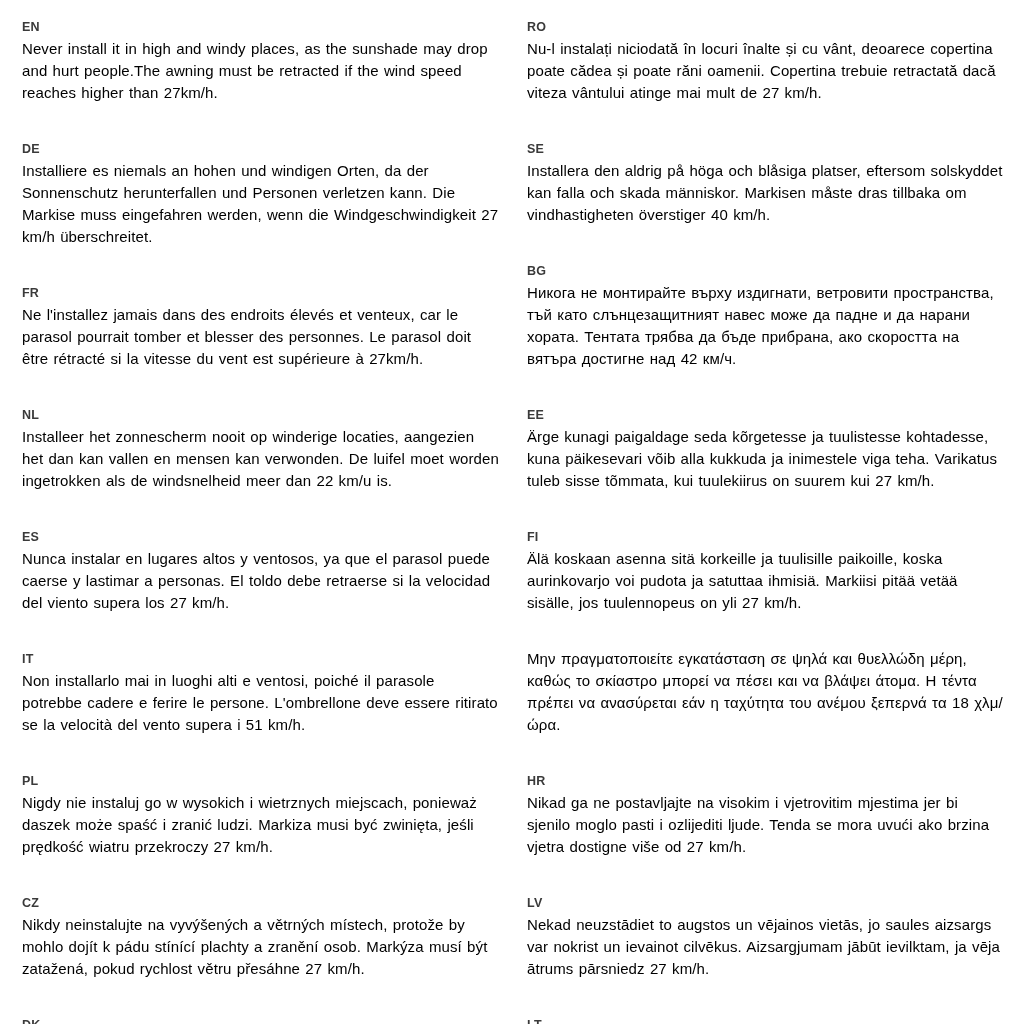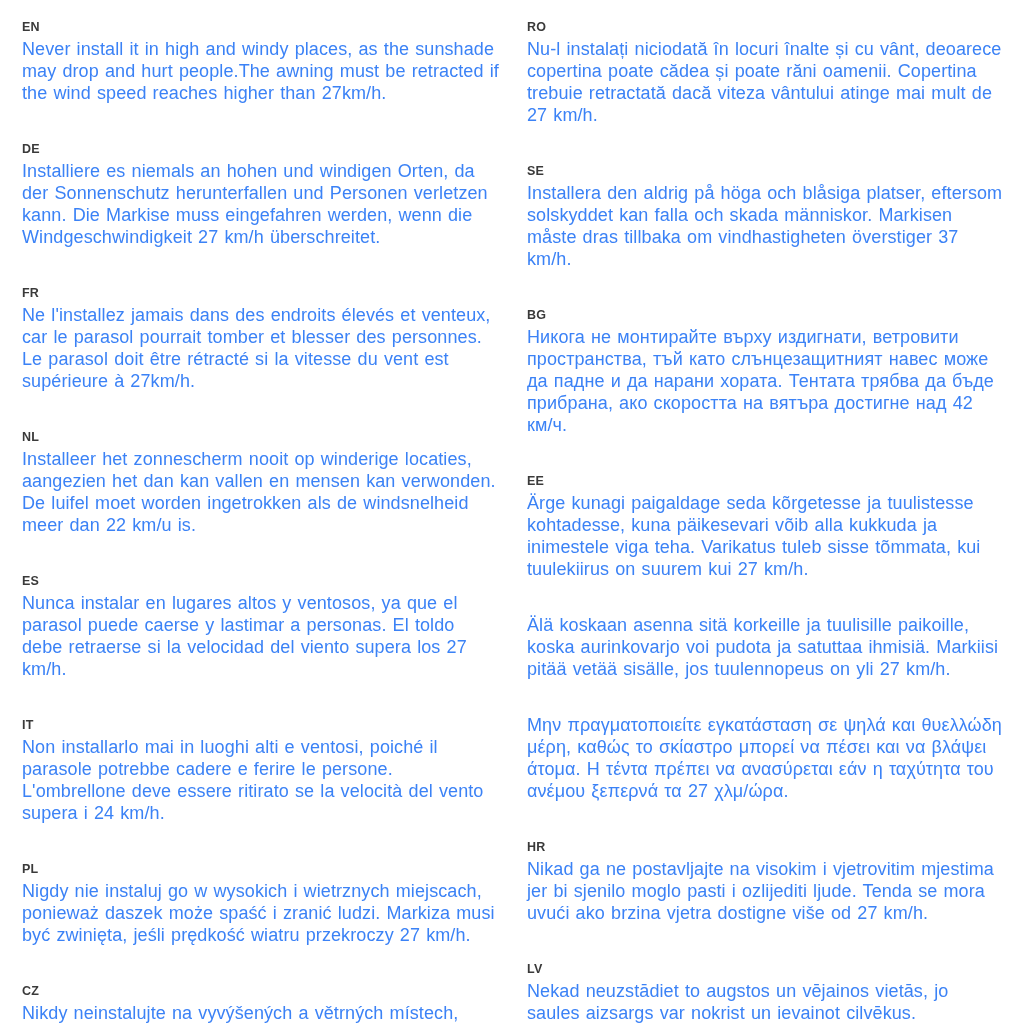--- a/index.html
+++ b/index.html
@@ -26,24 +26,24 @@
     margin-bottom: 34px;
   }
   .lang-code {
     font-size: 12.5px;
     font-weight: bold;
     line-height: 22px;
     letter-spacing: 0.2px;
     color: #3a3a3a;
   }
   .lang-text {
-    font-size: 18px;
+    font-size: 15px;
     font-weight: 400;
     line-height: 22px;
-    color: #3b82f6;
+    color: #000000;
     letter-spacing: 0.1px;
     word-spacing: 1px;
   }
 </style>
 </head>
 <body>
 
 <div class="page">
   <div class="column" id="col-left">
   <div class="lang-section">
@@ -66,21 +66,21 @@
     <div class="lang-text">Installeer het zonnescherm nooit op winderige locaties, aangezien het dan kan vallen en mensen kan verwonden. De luifel moet worden ingetrokken als de windsnelheid meer dan 22 km/u is.</div>
   </div>
 
   <div class="lang-section">
     <div class="lang-code">ES</div>
     <div class="lang-text">Nunca instalar en lugares altos y ventosos, ya que el parasol puede caerse y lastimar a personas. El toldo debe retraerse si la velocidad del viento supera los 27 km/h.</div>
   </div>
 
   <div class="lang-section">
     <div class="lang-code">IT</div>
-    <div class="lang-text">Non installarlo mai in luoghi alti e ventosi, poiché il parasole potrebbe cadere e ferire le persone. L'ombrellone deve essere ritirato se la velocità del vento supera i 24 km/h.</div>
+    <div class="lang-text">Non installarlo mai in luoghi alti e ventosi, poiché il parasole potrebbe cadere e ferire le persone. L'ombrellone deve essere ritirato se la velocità del vento supera i 51 km/h.</div>
   </div>
 
   <div class="lang-section">
     <div class="lang-code">PL</div>
     <div class="lang-text">Nigdy nie instaluj go w wysokich i wietrznych miejscach, ponieważ daszek może spaść i zranić ludzi. Markiza musi być zwinięta, jeśli prędkość wiatru przekroczy 27 km/h.</div>
   </div>
 
   <div class="lang-section">
     <div class="lang-code">CZ</div>
     <div class="lang-text">Nikdy neinstalujte na vyvýšených a větrných místech, protože by mohlo dojít k pádu stínící plachty a zranění osob. Markýza musí být zatažená, pokud rychlost větru přesáhne 27 km/h.</div>
@@ -93,39 +93,40 @@
 
 </div>
   <div class="column" id="col-right">
   <div class="lang-section">
     <div class="lang-code">RO</div>
     <div class="lang-text">Nu-l instalați niciodată în locuri înalte și cu vânt, deoarece copertina poate cădea și poate răni oamenii. Copertina trebuie retractată dacă viteza vântului atinge mai mult de 27 km/h.</div>
   </div>
 
   <div class="lang-section">
     <div class="lang-code">SE</div>
-    <div class="lang-text">Installera den aldrig på höga och blåsiga platser, eftersom solskyddet kan falla och skada människor. Markisen måste dras tillbaka om vindhastigheten överstiger 37 km/h.</div>
+    <div class="lang-text">Installera den aldrig på höga och blåsiga platser, eftersom solskyddet kan falla och skada människor. Markisen måste dras tillbaka om vindhastigheten överstiger 40 km/h.</div>
   </div>
 
   <div class="lang-section">
     <div class="lang-code">BG</div>
     <div class="lang-text">Никога не монтирайте върху издигнати, ветровити пространства, тъй като слънцезащитният навес може да падне и да нарани хората. Тентата трябва да бъде прибрана, ако скоростта на вятъра достигне над 42 км/ч.</div>
   </div>
 
   <div class="lang-section">
     <div class="lang-code">EE</div>
     <div class="lang-text">Ärge kunagi paigaldage seda kõrgetesse ja tuulistesse kohtadesse, kuna päikesevari võib alla kukkuda ja inimestele viga teha. Varikatus tuleb sisse tõmmata, kui tuulekiirus on suurem kui 27 km/h.</div>
   </div>
 
   <div class="lang-section">
+    <div class="lang-code">FI</div>
     <div class="lang-text">Älä koskaan asenna sitä korkeille ja tuulisille paikoille, koska aurinkovarjo voi pudota ja satuttaa ihmisiä. Markiisi pitää vetää sisälle, jos tuulennopeus on yli 27 km/h.</div>
   </div>
 
   <div class="lang-section">
-    <div class="lang-text">Μην πραγματοποιείτε εγκατάσταση σε ψηλά και θυελλώδη μέρη, καθώς το σκίαστρο μπορεί να πέσει και να βλάψει άτομα. Η τέντα πρέπει να ανασύρεται εάν η ταχύτητα του ανέμου ξεπερνά τα 27 χλμ/ώρα.</div>
+    <div class="lang-text">Μην πραγματοποιείτε εγκατάσταση σε ψηλά και θυελλώδη μέρη, καθώς το σκίαστρο μπορεί να πέσει και να βλάψει άτομα. Η τέντα πρέπει να ανασύρεται εάν η ταχύτητα του ανέμου ξεπερνά τα 18 χλμ/ώρα.</div>
   </div>
 
   <div class="lang-section">
     <div class="lang-code">HR</div>
     <div class="lang-text">Nikad ga ne postavljajte na visokim i vjetrovitim mjestima jer bi sjenilo moglo pasti i ozlijediti ljude. Tenda se mora uvući ako brzina vjetra dostigne više od 27 km/h.</div>
   </div>
 
   <div class="lang-section">
     <div class="lang-code">LV</div>
     <div class="lang-text">Nekad neuzstādiet to augstos un vējainos vietās, jo saules aizsargs var nokrist un ievainot cilvēkus. Aizsargjumam jābūt ievilktam, ja vēja ātrums pārsniedz 27 km/h.</div>

